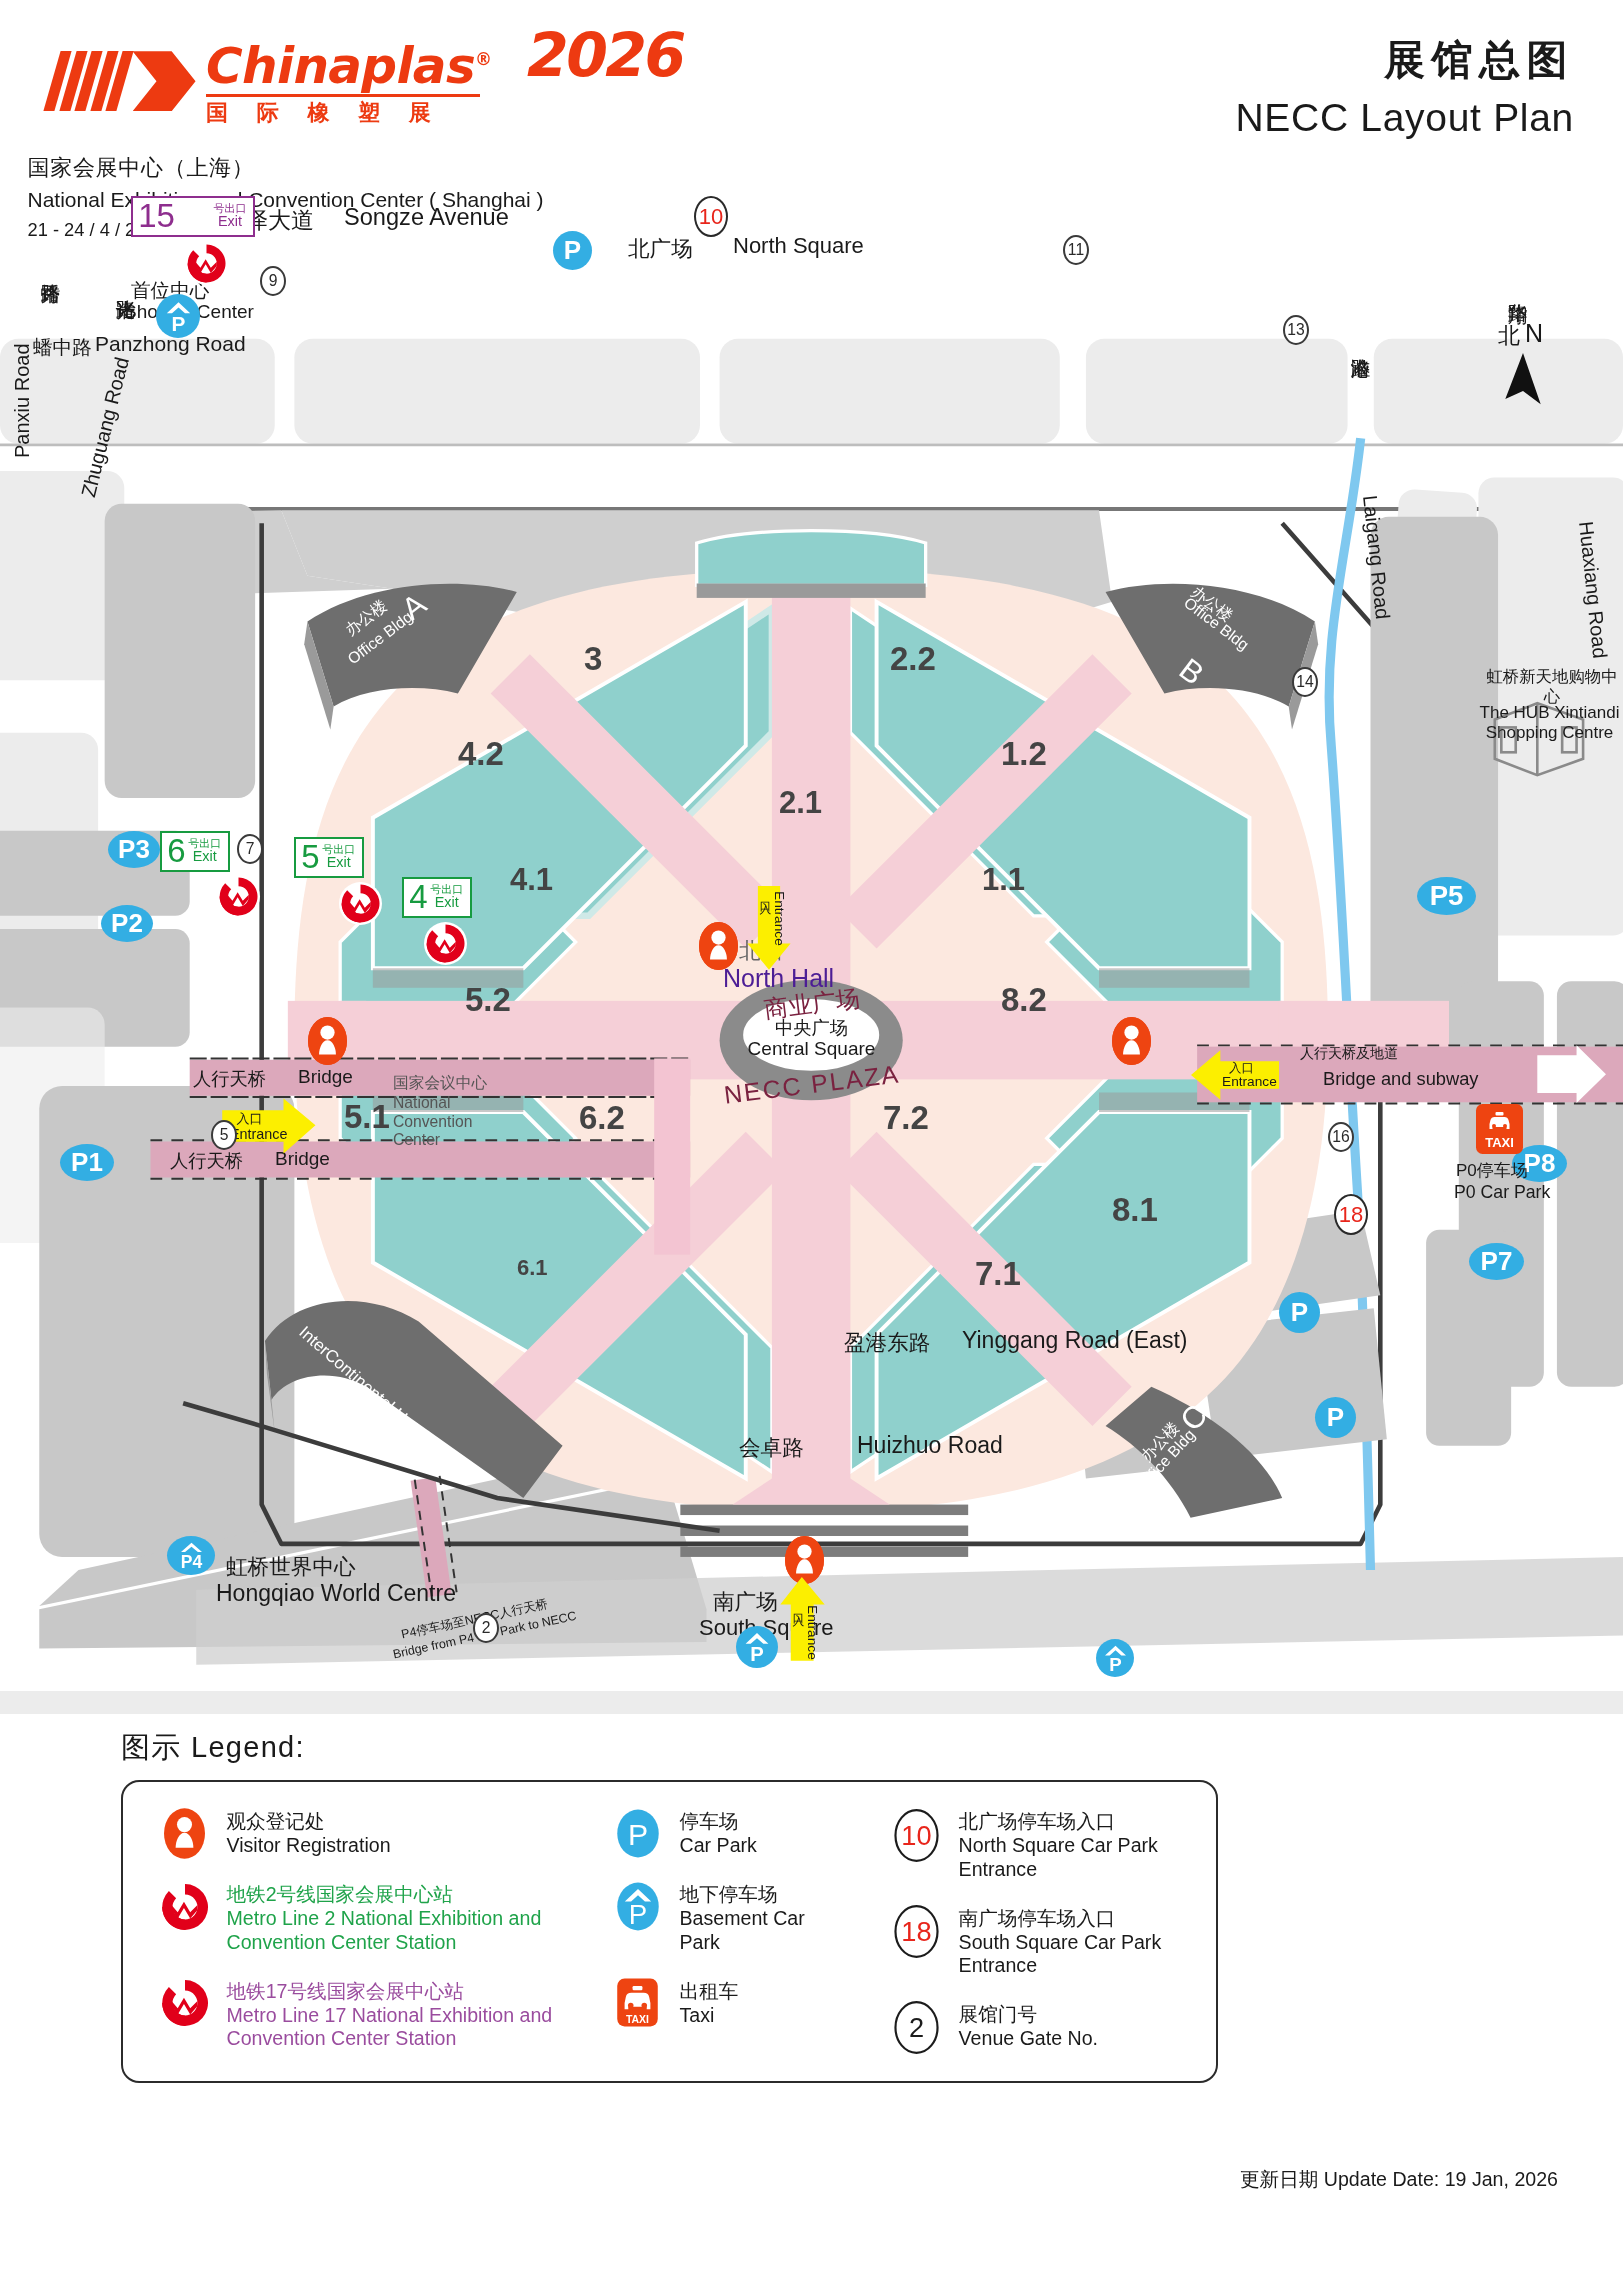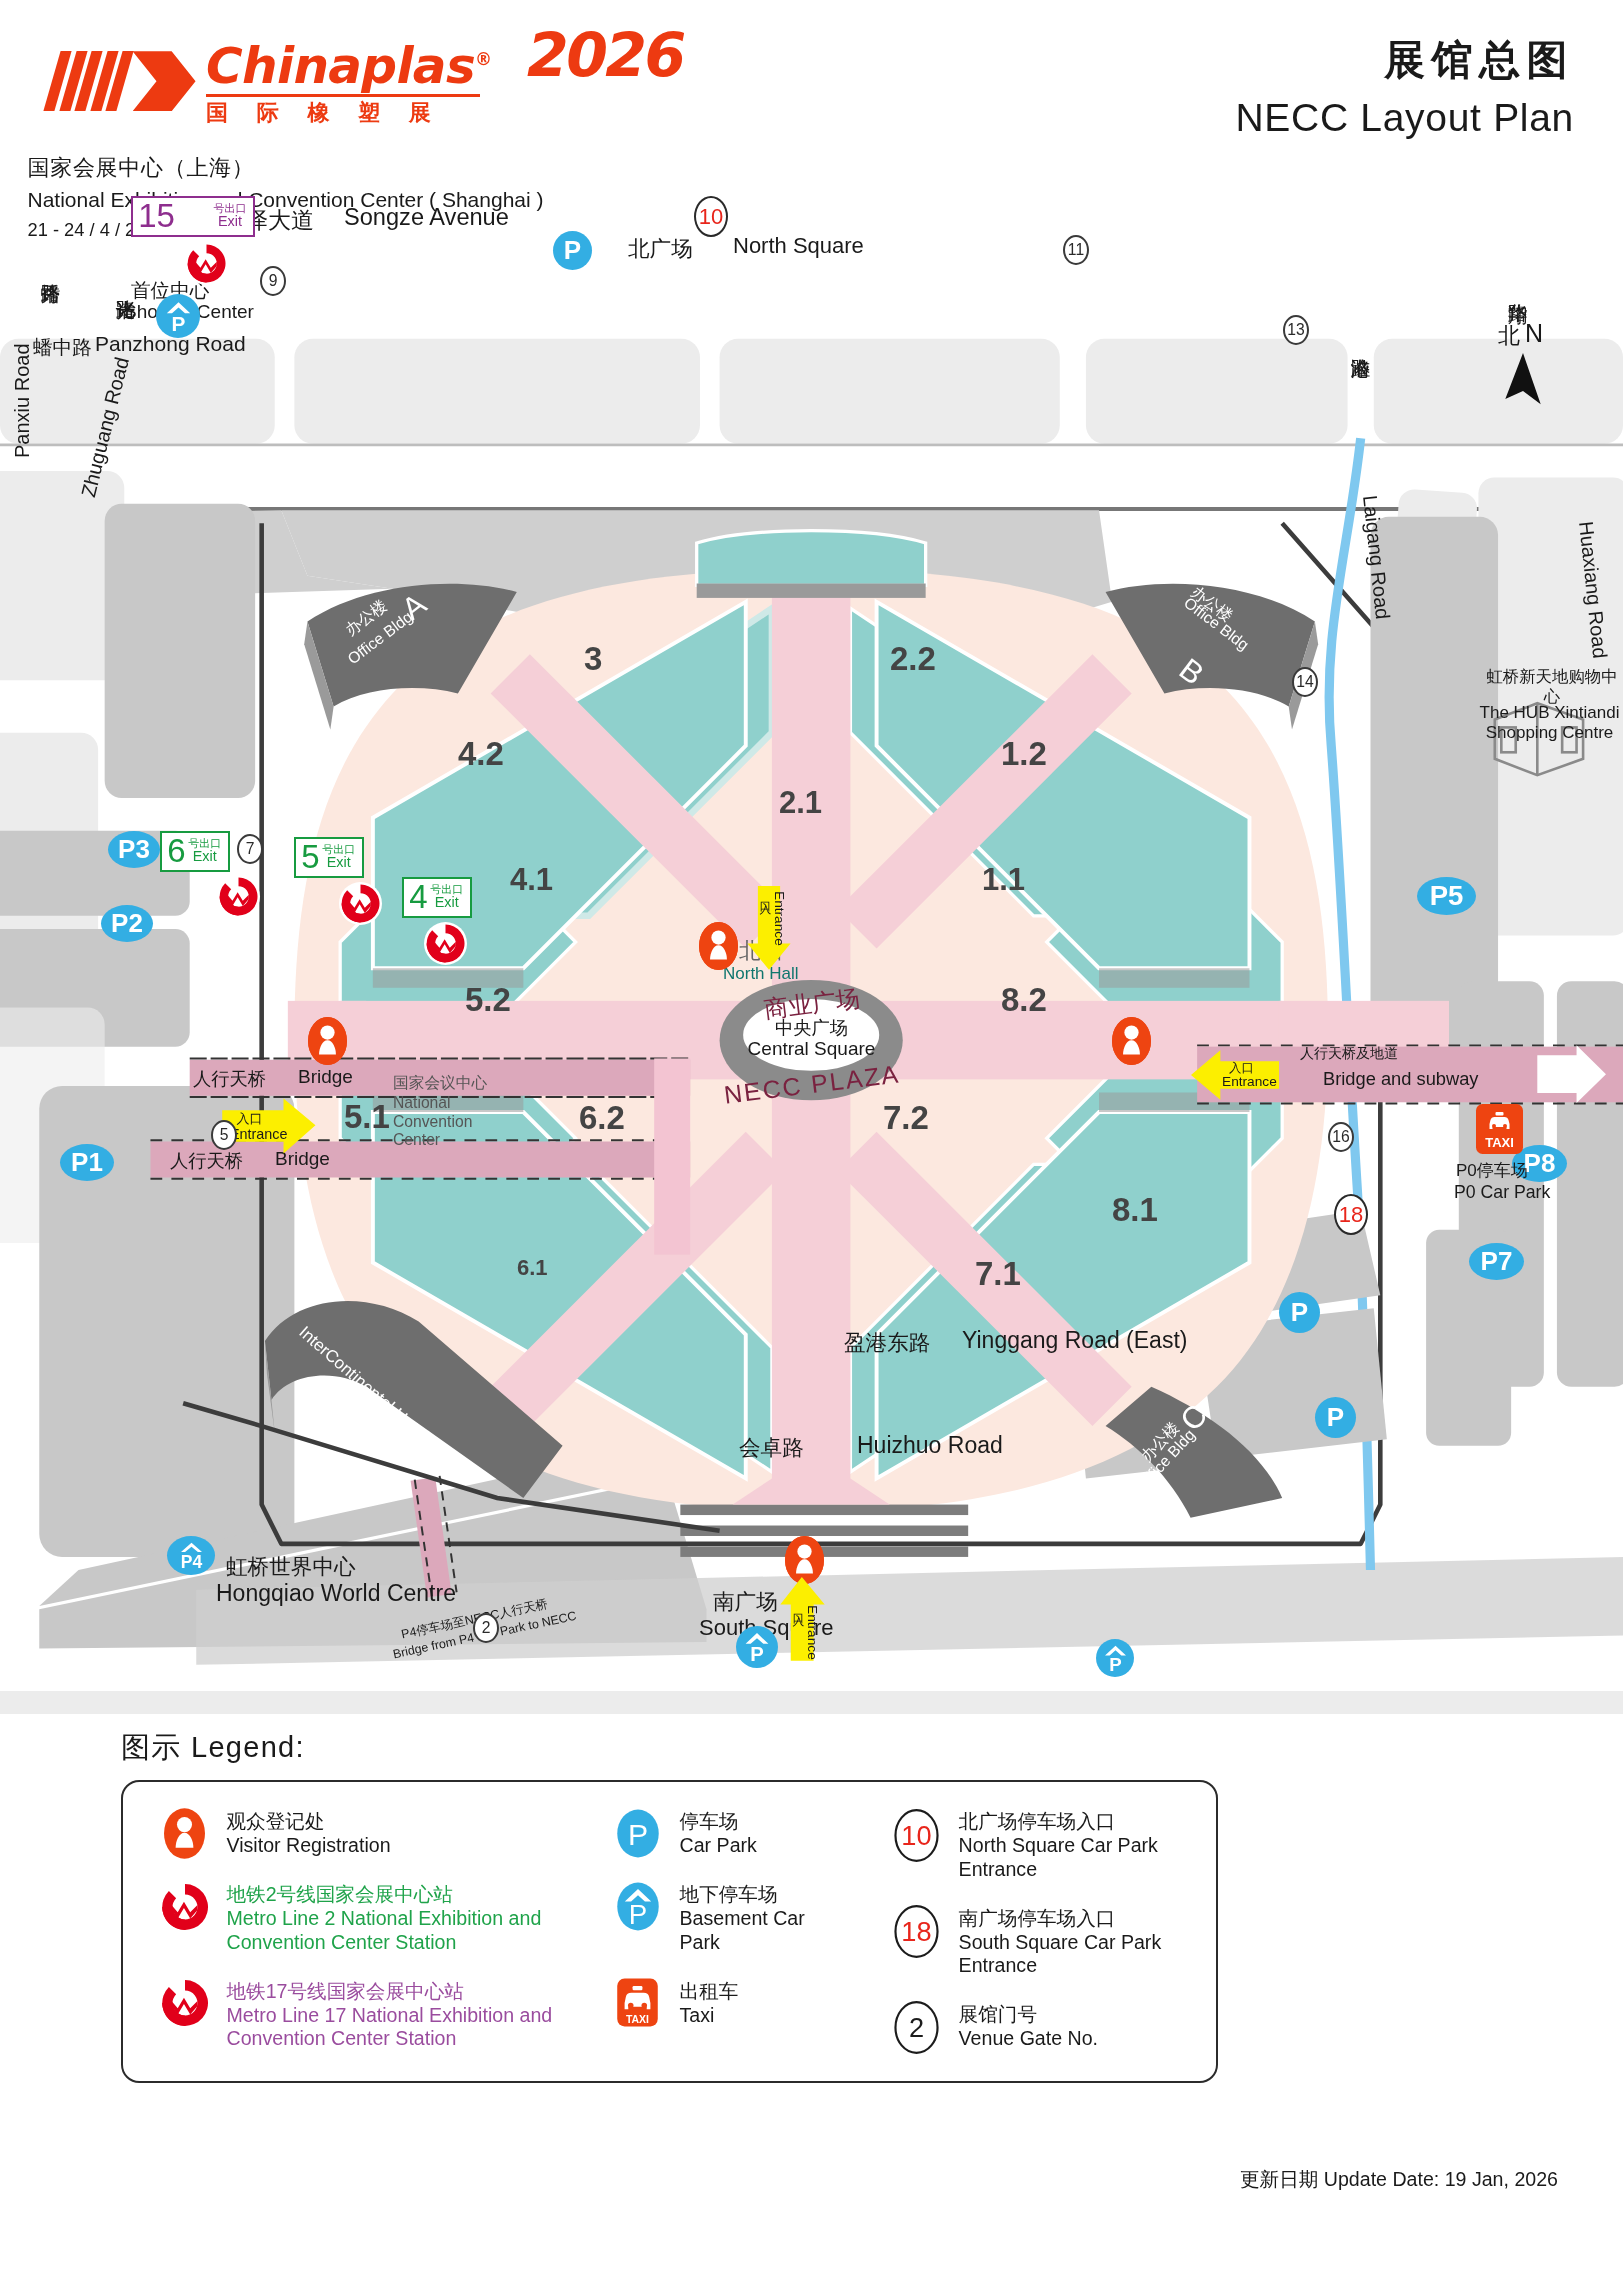--- a/index.html
+++ b/index.html
@@ -339,21 +339,21 @@
 <div class="mlab" style="left:962px; top:1000px; font-size:23px;">Yinggang Road (East)</div>
 <div class="mlab" style="left:739px; top:1106px; font-size:21.6px;">会卓路</div>
 <div class="mlab" style="left:857px; top:1105px; font-size:23px;">Huizhuo Road</div>
 
 <div class="mlab" style="left:628px; top:-93px; font-size:21.6px;">北广场</div>
 <div class="mlab" style="left:733px; top:-94px; font-size:22px;">North Square</div>
 <div class="mlab" style="left:713px; top:1260px; font-size:21.6px;">南广场</div>
 <div class="mlab" style="left:699px; top:1288px; font-size:22px;">South Square</div>
 
 <div class="mlab" style="left:739px; top:609px; font-size:22px; color:#666;">北馆</div>
-<div class="mlab" style="left:723px; top:637px; font-size:17px; color:#0f766e;">North Hall</div>
+<div class="mlab" style="left:723px; top:637px; font-size:25px; color:#4c1d95;">North Hall</div>
 
 <div class="mlab" style="left:584px;  top:313px;  font-size:33px; color:#444; font-weight:600;">3</div>
 <div class="mlab" style="left:890px; top:313px;  font-size:33px; color:#444; font-weight:600;">2.2</div>
 <div class="mlab" style="left:458px;  top:408px;  font-size:33px; color:#444; font-weight:600;">4.2</div>
 <div class="mlab" style="left:779px; top:458px;  font-size:31px; color:#444; font-weight:600;">2.1</div>
 <div class="mlab" style="left:1001px; top:408px;  font-size:33px; color:#444; font-weight:600;">1.2</div>
 <div class="mlab" style="left:510px;  top:535px;  font-size:31px; color:#444; font-weight:600;">4.1</div>
 <div class="mlab" style="left:982px; top:535px;  font-size:31px; color:#444; font-weight:600;">1.1</div>
 <div class="mlab" style="left:465px;  top:654px; font-size:33px; color:#444; font-weight:600;">5.2</div>
 <div class="mlab" style="left:1001px; top:654px; font-size:33px; color:#444; font-weight:600;">8.2</div>

